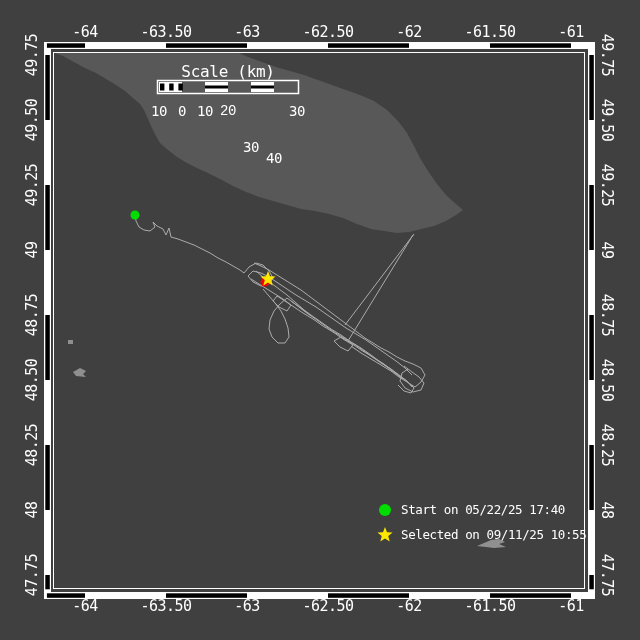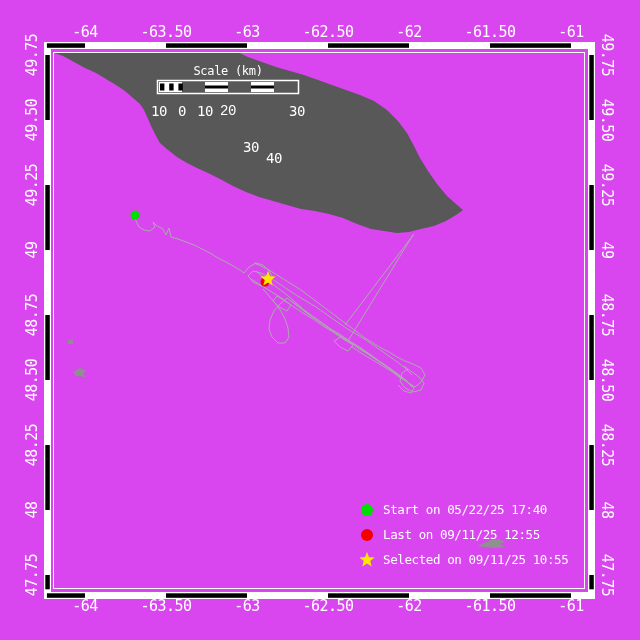--- a/index.html
+++ b/index.html
@@ -1,35 +1,35 @@
 <!DOCTYPE html>
 <html><head>
 <meta charset="utf-8">
 <style>
   html,body{margin:0;padding:0;background:#000;}
   .stage{
-    position:relative;width:640px;height:640px;background:#d946ef;overflow:hidden;
+    position:relative;width:640px;height:640px;background:#404040;overflow:hidden;
     font-family:"DejaVu Sans Mono","Liberation Mono",monospace;color:#fff;
   }
   .layer{position:absolute;left:0;top:0;}
   .axis-label{
     position:absolute;transform:translate(-50%,-50%);
     font-size:15px;letter-spacing:-0.5px;white-space:nowrap;color:#fff;
   }
   .axis-label.left{transform:translate(-50%,-50%) rotate(-90deg);}
   .axis-label.right{transform:translate(-50%,-50%) rotate(90deg);}
   .scale-title{
     position:absolute;transform:translate(-50%,-50%);
-    font-size:12px;letter-spacing:-0.3px;white-space:nowrap;color:#fff;
+    font-size:16px;letter-spacing:-0.3px;white-space:nowrap;color:#fff;
   }
   .scale-num{
     position:absolute;transform:translate(-50%,-50%);
     font-size:14px;letter-spacing:-0.5px;color:#fff;
   }
-  .legend{position:absolute;left:358px;top:497px;text-align:right;}
+  .legend{position:absolute;left:376px;top:497px;text-align:right;}
   .legend-row{display:flex;align-items:center;height:25px;}
   .legend-row svg{width:18px;height:18px;flex:0 0 18px;}
   .legend-row .legend-label{
     margin-left:7px;font-size:12.5px;letter-spacing:-0.4px;white-space:nowrap;color:#fff;
   }
 </style>
 </head>
 <body>
 
 <div class="stage">
@@ -173,25 +173,19 @@
 
   <div class="legend">
     <div class="legend-row">
       <svg viewBox="0 0 18 18">
         <circle cx="9" cy="9" r="6" fill="#00dd00"></circle>
       </svg>
       <span class="legend-label">Start on 05/22/25 17:40</span>
     </div>
     <div class="legend-row">
       <svg viewBox="0 0 18 18">
-        <circle cx="9" cy="9" r="6" fill="#f40000"></circle>
-      </svg>
-      <span class="legend-label">Last on 09/11/25 12:55</span>
-    </div>
-    <div class="legend-row">
-      <svg viewBox="0 0 18 18">
         <path d="M9,1 L11,6.25 L16.61,6.53 L12.23,10.05 L13.7,15.47 L9,12.4 L4.3,15.47 L5.77,10.05 L1.39,6.53 L7,6.25 Z" fill="#ffe800"></path>
       </svg>
       <span class="legend-label">Selected on 09/11/25 10:55</span>
     </div>
   </div>
 
 </div>
 
 </body></html>

